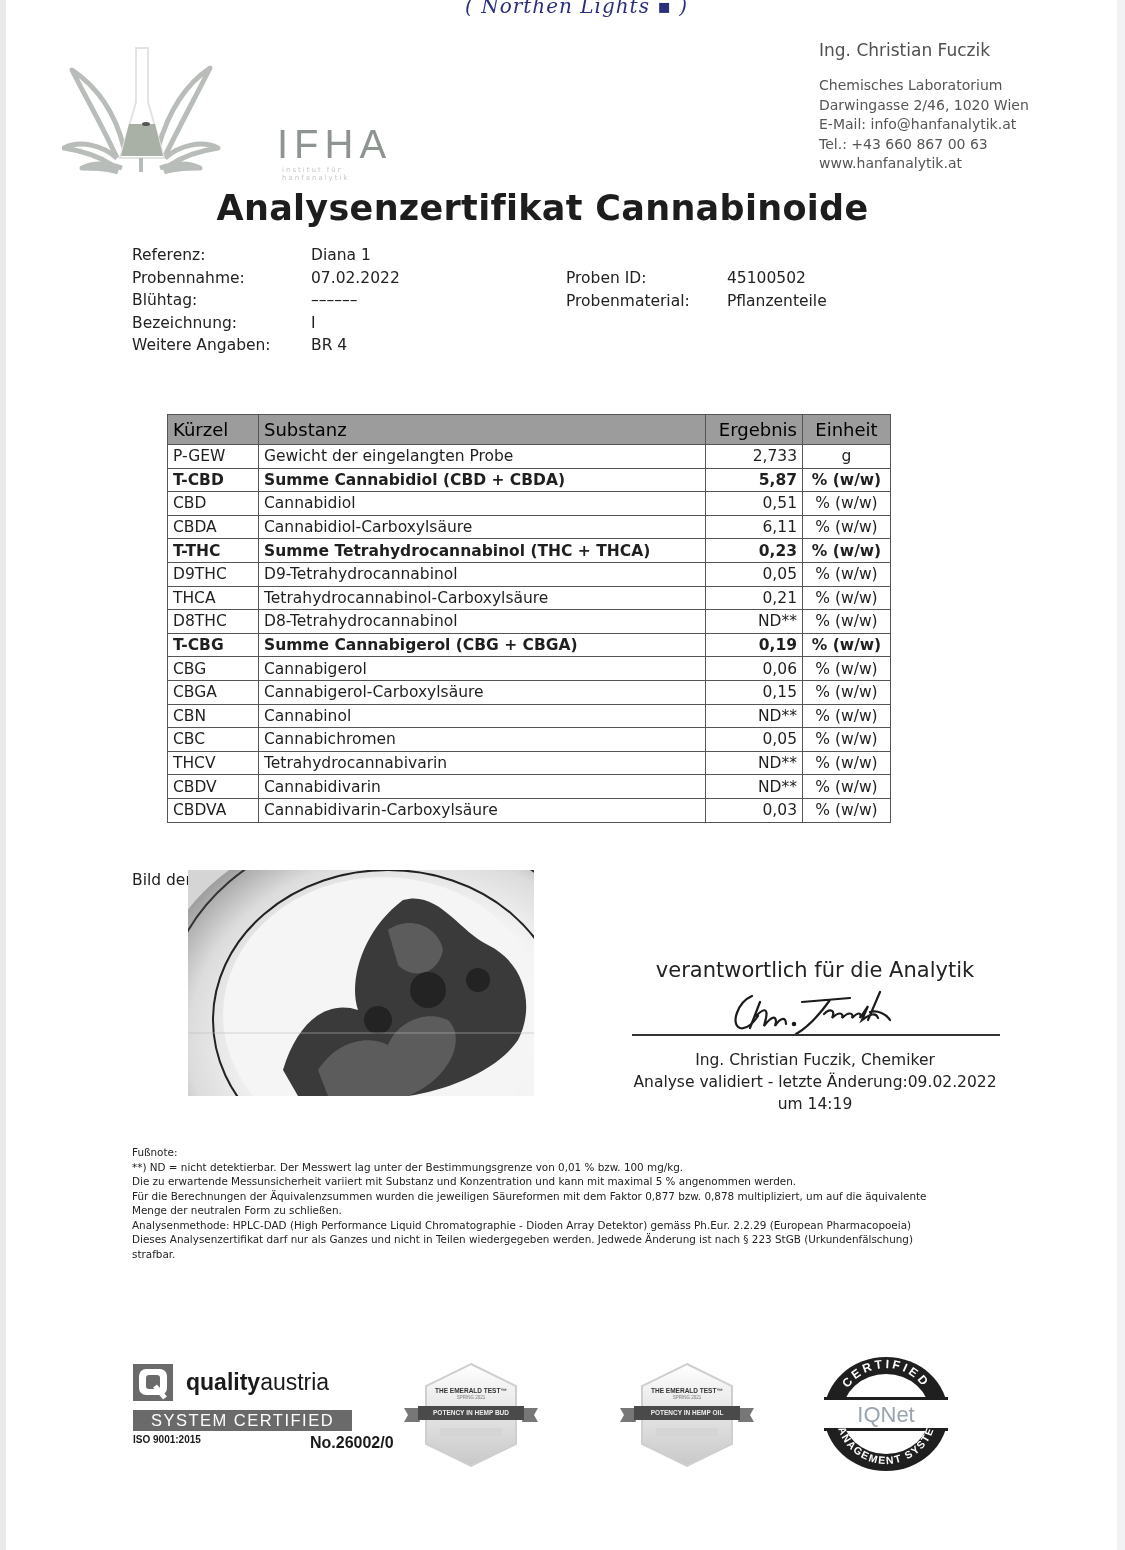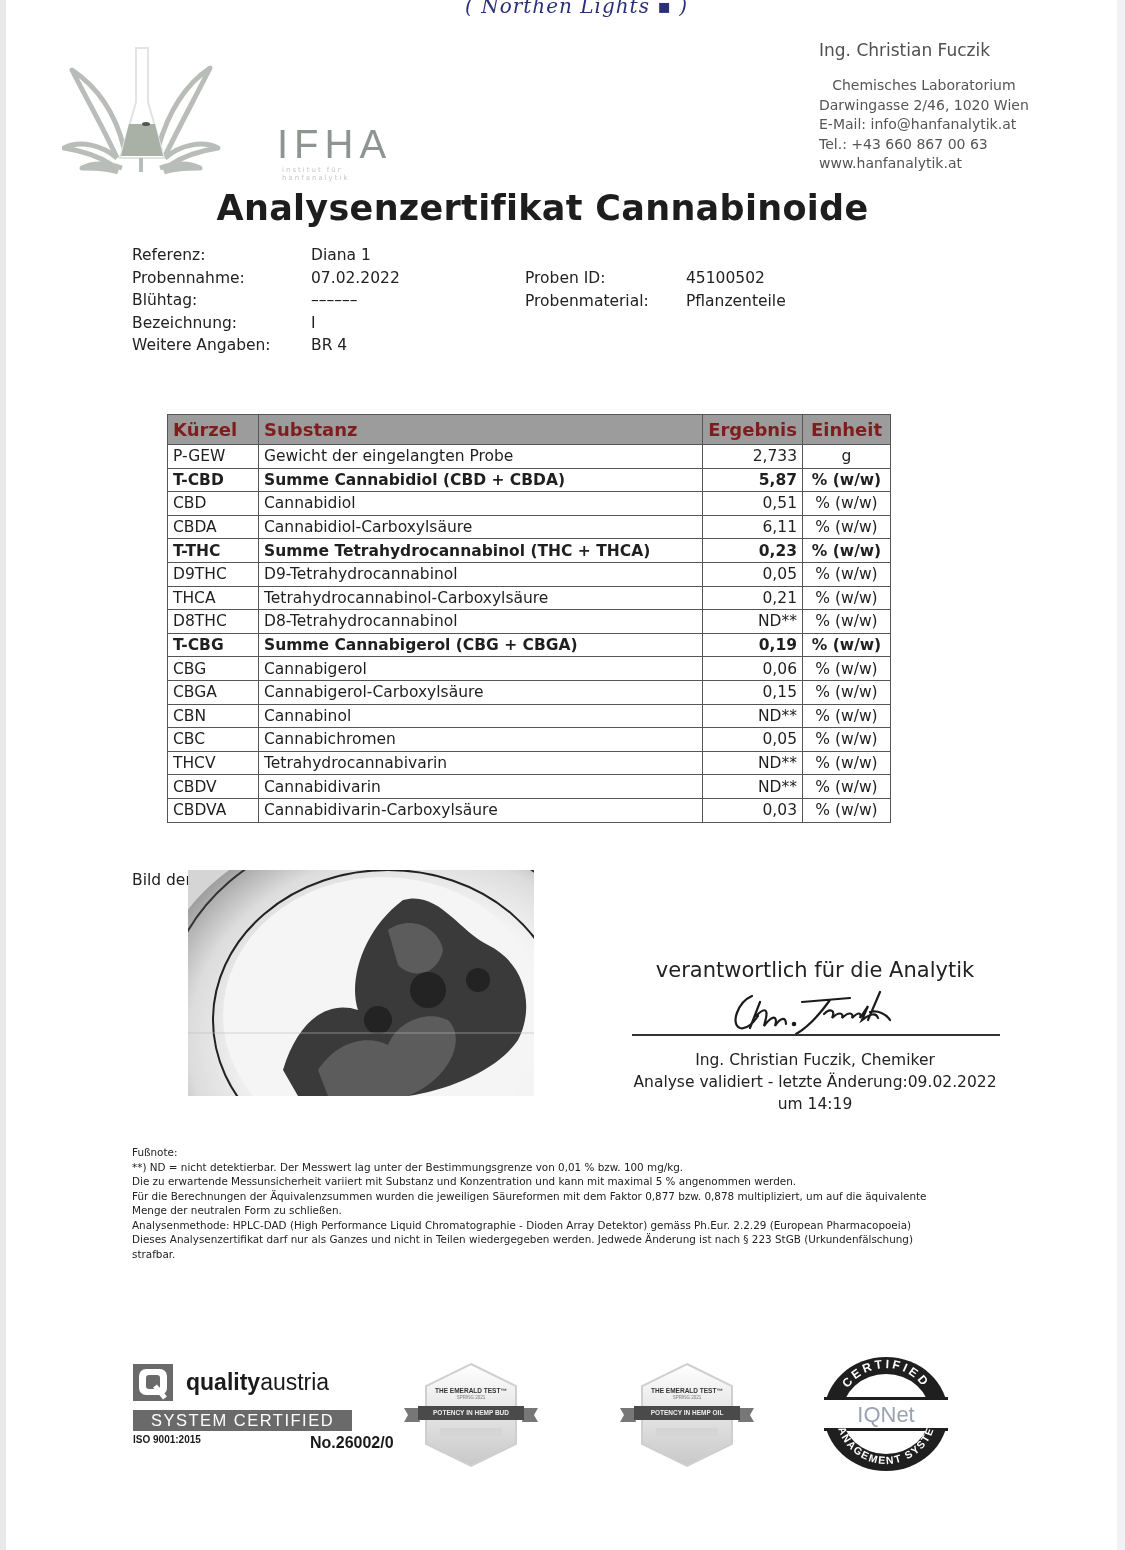--- a/index.html
+++ b/index.html
@@ -14,44 +14,44 @@
     position:absolute; left:465px; top:-6px; font-family:"DejaVu Serif", serif; font-style:italic;
     font-size:20px; color:#2b2f7a; letter-spacing:1px;
   }
   .logo { position:absolute; left:62px; top:40px; width:300px; height:140px; }
   .logo-text { position:absolute; left:215px; top:82px; font-size:40px; letter-spacing:6px; color:#8e9590; font-weight:300; font-family:"Liberation Sans", sans-serif; }
   .logo-sub { position:absolute; left:220px; top:126px; font-size:7px; color:#c5c8c6; letter-spacing:2px; }
 
   .lab { position:absolute; left:819px; top:40px; color:#555; }
   .lab .l1 { font-size:17px; color:#505050; margin-bottom:16px; }
   .lab .ln { font-size:14px; line-height:19.5px; color:#555; }
-  .lab .ln.s2 { font-size:14px;text-align:center; }
+  .lab .ln.s2 { font-size:14px; }
 
   h1.title {
     position:absolute; left:0; width:1085px; top:188px; margin:0; text-align:center;
     font-size:35px; font-weight:bold; color:#1d1d1d; font-family:"DejaVu Sans", sans-serif; letter-spacing:0.3px;
   }
 
   .meta { position:absolute; font-size:15.5px; color:#222; }
   .meta .row { height:22.5px; line-height:22.5px; white-space:nowrap; }
   .meta .k { display:inline-block; }
   .meta-left { left:132px; top:244px; }
   .meta-left .k { width:179px; }
   .meta-right { left:525px; top:267px; }
-  .meta-right .k { width:161px; }
+  .meta-right .k { width:161px;margin-left:41px; }
 
   table.results {
     position:absolute; left:167px; top:414px; width:724px; border-collapse:collapse;
     font-size:15.5px; color:#1f1f1f;
   }
   table.results th, table.results td {
     border:1.5px solid #555; padding:0 5px; height:22.6px; line-height:22px; white-space:nowrap;
   }
   table.results thead th {
-    background:#9c9c9c; font-weight:bold; text-align:left; font-size:18px; height:29px; color:#7f1d1d;
+    background:#9c9c9c; font-weight:normal; text-align:left; font-size:18px; height:29px; color:#000000;
   }
   table.results th.c3, table.results td.c3 { text-align:right; width:86px; }
   table.results th.c4, table.results td.c4 { text-align:center; width:77px; }
   table.results td.c1 { width:80px; }
   table.results tr.bold td { font-weight:bold; }
 
   .photo-label { position:absolute; left:132px; top:843px; font-size:15.5px; color:#222;margin-top:28px; }
   .photo {
     position:absolute; left:188px; top:870px; width:346px; height:226px; overflow:hidden;
     background:#bdbdbd;

